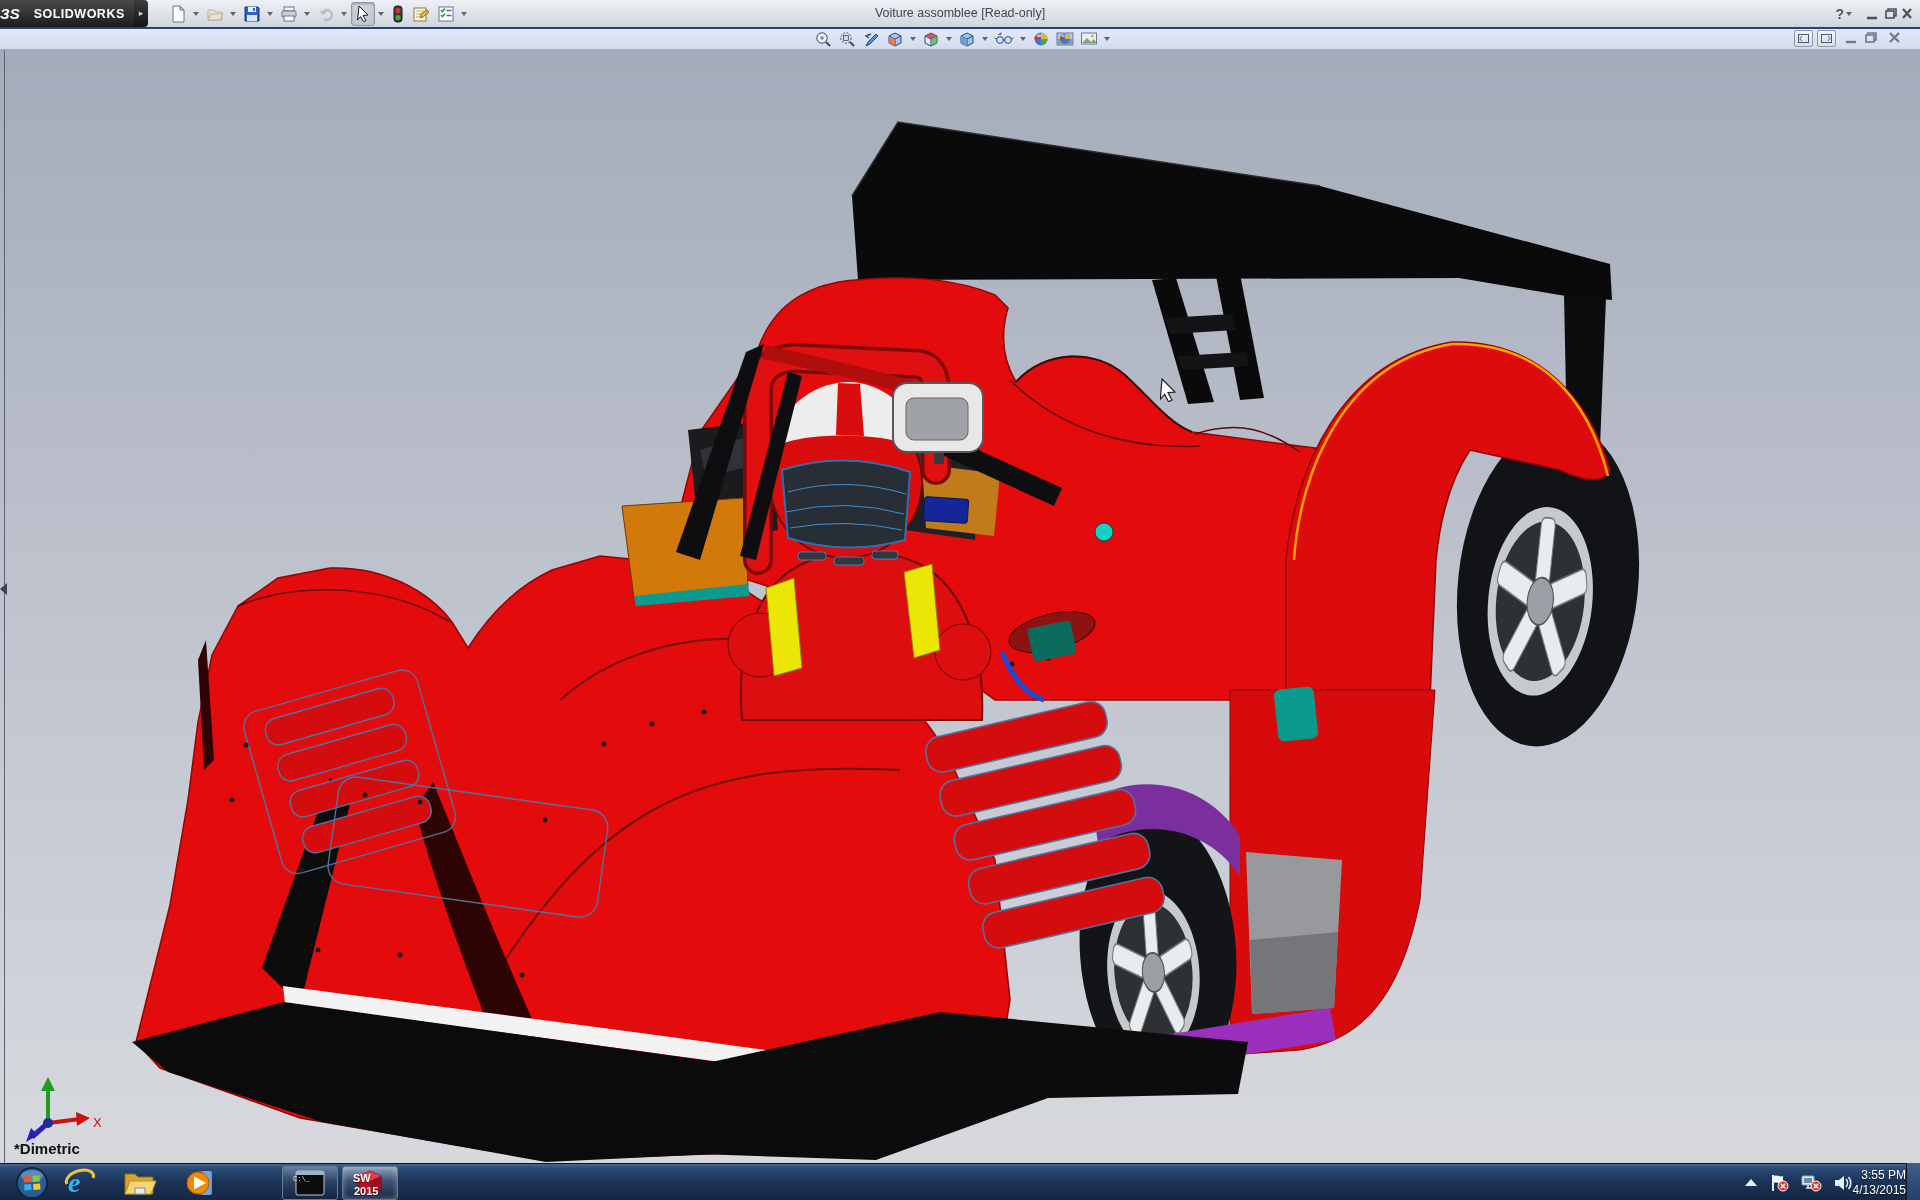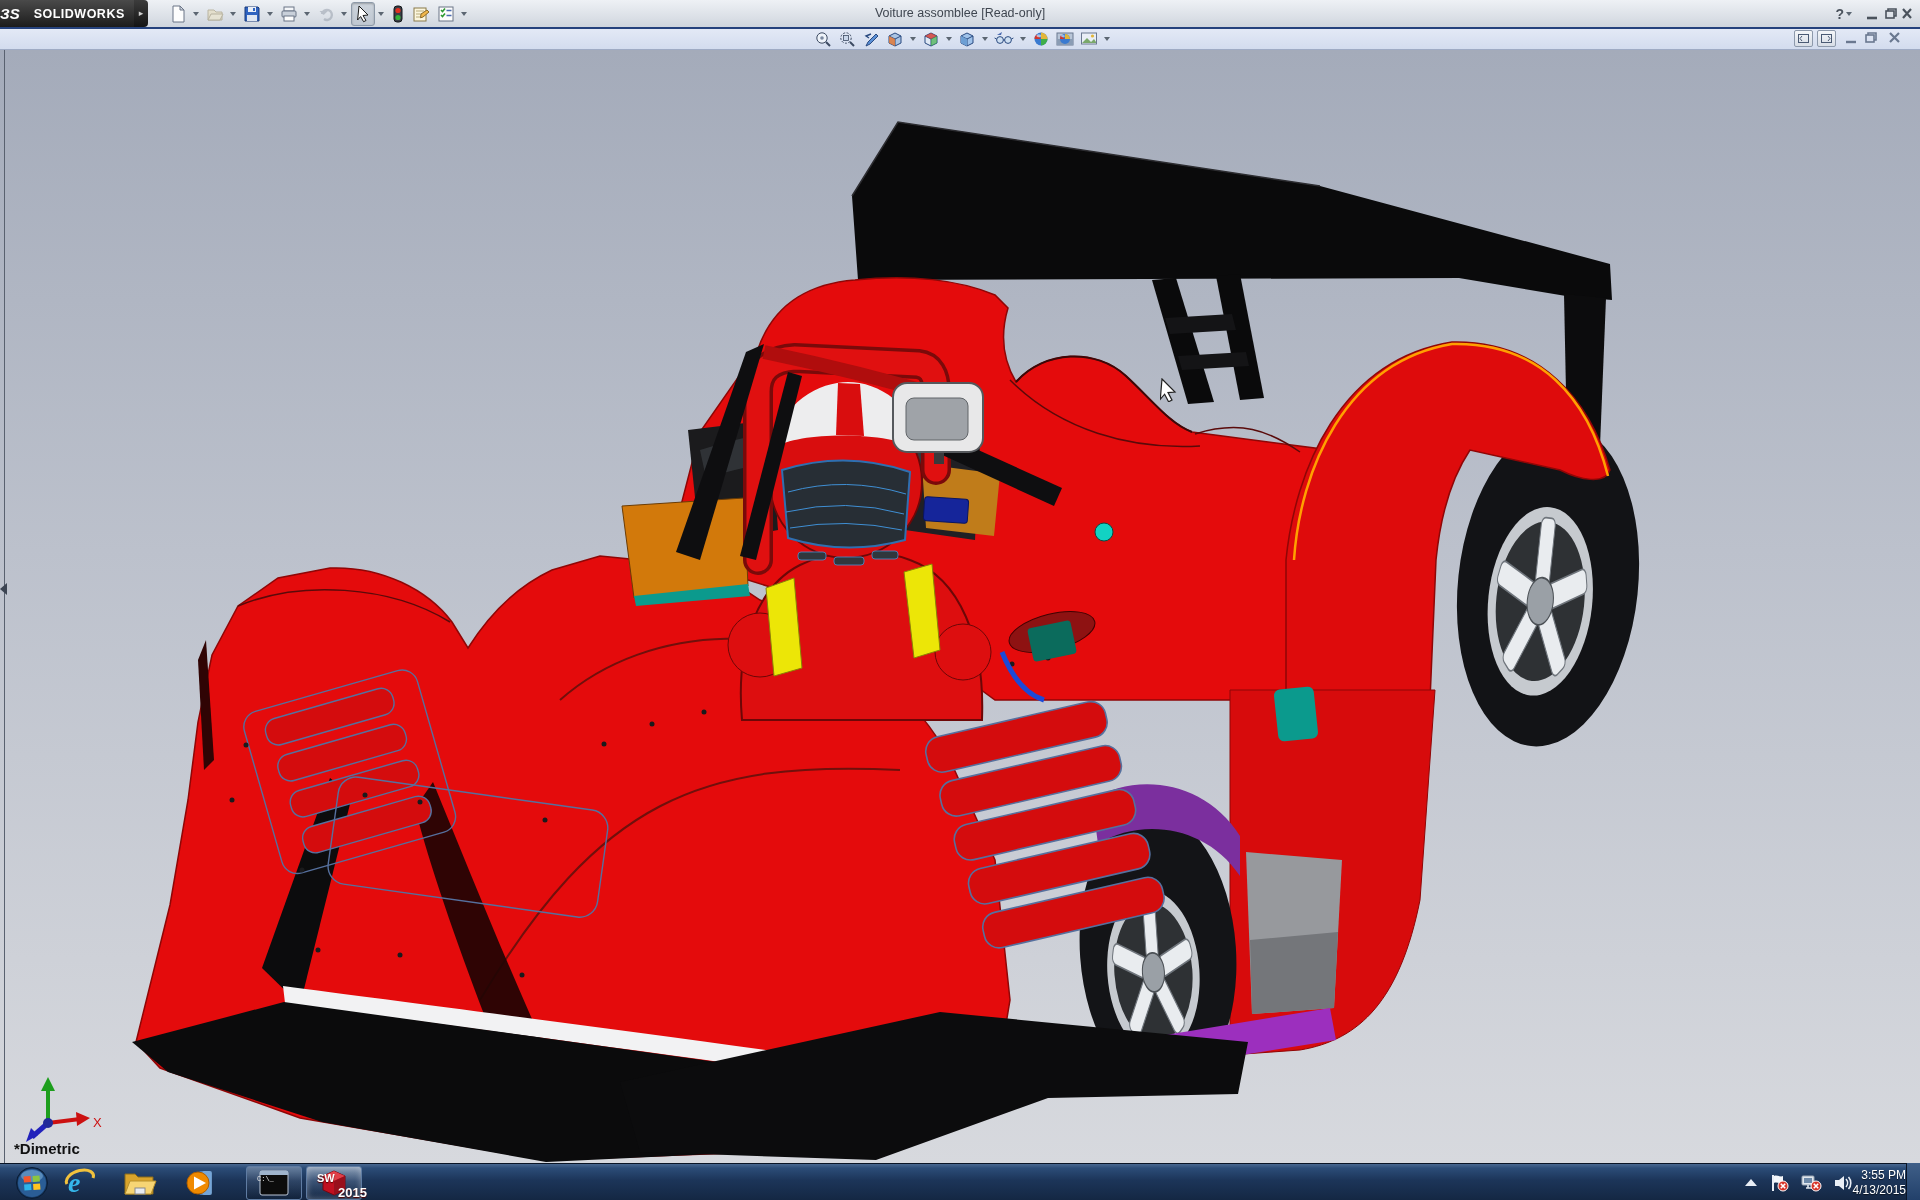--- a/index.html
+++ b/index.html
@@ -33,21 +33,21 @@
   .vdivider{position:absolute;left:4px;top:0;bottom:0;width:1px;background:#59616f;}
   .collapse-arrow{position:absolute;left:0px;top:533px;width:0;height:0;
     border-top:6px solid transparent;border-bottom:6px solid transparent;border-right:7px solid #3c4452;}
   .viewlabel{position:absolute;left:14px;top:1090px;font-size:15px;font-weight:700;color:#101010;}
   .taskbar{position:absolute;left:0;top:1163px;width:1920px;height:37px;
     background:linear-gradient(#48678f,#2b4c77 12%,#1d3least 40%,#16294a);background:linear-gradient(#48678f,#2b4c77 12%,#1c3559 45%,#142743);
     border-top:1px solid #0a1526;box-sizing:border-box;}
   .tk-ico{position:absolute;top:2px;width:44px;height:33px;display:flex;align-items:center;justify-content:center;}
   .task-btn{position:absolute;top:2px;width:54px;height:32px;border:1px solid #5f7ca3;border-radius:3px;
     background:linear-gradient(rgba(255,255,255,.28),rgba(255,255,255,.08) 45%,rgba(0,0,0,.12));
-    display:flex;align-items:center;justify-content:center;}
+    display:flex;align-items:center;justify-content:center;margin-left:36px;}
   .task-btn.active{background:linear-gradient(rgba(255,255,255,.45),rgba(180,205,235,.2) 45%,rgba(20,40,70,.25));box-shadow:inset 0 0 6px rgba(255,255,255,.35);}
   .tray{position:absolute;right:14px;top:0;height:37px;display:flex;align-items:center;}
   .tray .ti{margin-left:11px;display:flex;align-items:center;}
   .clock{color:#fff;font-size:12px;text-align:right;line-height:15px;text-shadow:0 1px 1px rgba(0,0,0,.6);}
   .showdesk{position:absolute;right:0;top:1163px;width:13px;height:37px;border-left:1px solid #0a1526;
     background:linear-gradient(#3f5f88,#22406a);}
   .cmdtxt{position:absolute;color:#e8e8e8;font-family:"Liberation Mono",monospace;font-size:7px;top:8px;left:10px;}
   svg{display:block;}
 </style>
 </head>
@@ -513,21 +513,21 @@
     <span class="cmdtxt">C:\_</span>
   </div>
   <div class="task-btn active" style="left:306px">
     <div style="position:relative;width:34px;height:30px">
       <svg width="34" height="30" viewBox="0 0 34 30">
         <path d="M6 8 L17 3 L28 8 L28 22 L17 27 L6 22 Z" fill="#c01020" stroke="#700812"></path>
         <path d="M6 8 L17 3 L28 8 L17 13 Z" fill="#e04048"></path>
         <path d="M17 13 L28 8 L28 22 L17 27 Z" fill="#98101c"></path>
       </svg>
       <div style="position:absolute;left:0;top:4px;width:34px;text-align:left;color:#fff;font-weight:bold;font-size:11px;text-shadow:0 1px 1px #500">SW</div>
-      <div style="position:absolute;left:16px;top:17px;width:34px;text-align:right;color:#fff;font-weight:bold;font-size:13px;text-shadow:0 1px 1px #500">2015</div>
+      <div style="position:absolute;left:1px;top:17px;width:34px;text-align:left;color:#fff;font-weight:bold;font-size:11px;text-shadow:0 1px 1px #500">2015</div>
     </div>
   </div>
 
   <div class="tray">
     <div class="ti">
       <svg width="14" height="10" viewBox="0 0 14 10">
           <path d="M7 1 L13 8 L1 8 Z" fill="#e9eef5"></path>
         </svg>
     </div>
     <div class="ti">

